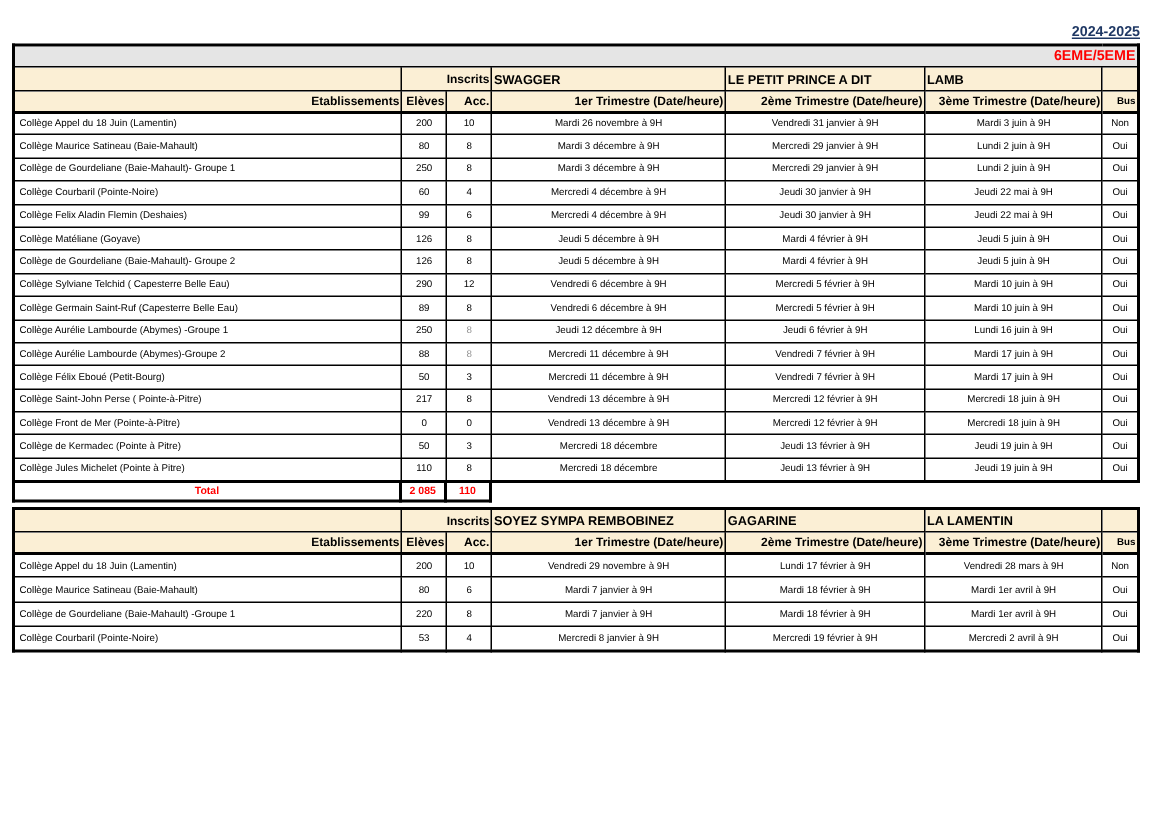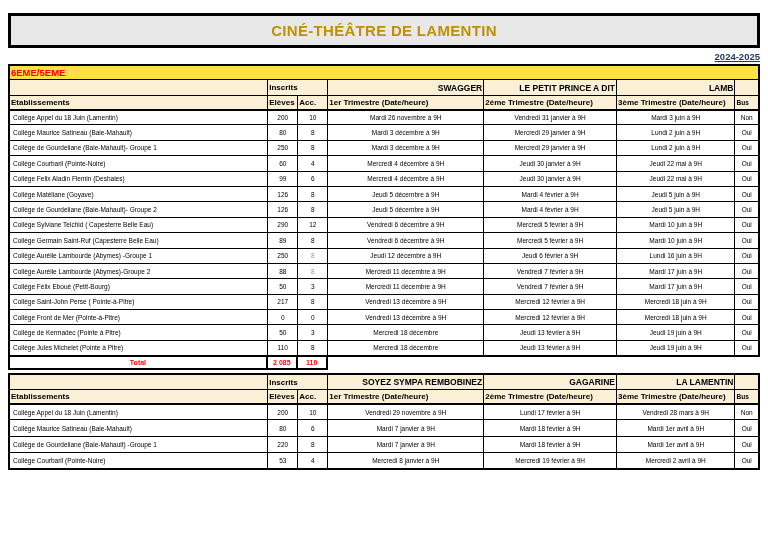--- a/index.html
+++ b/index.html
@@ -29,27 +29,27 @@
   .block{border:2px solid #000;}
   .grid td{border:1px solid #000;overflow:hidden;white-space:nowrap;vertical-align:middle;}
 
   
   .c-elv{border-left-width:2px;}
   .c-t1{border-left-width:2px;border-right-width:2px;}
   .c-t2{border-right-width:2px;margin-top:41px;}
   .c-t3{border-right-width:2px;}
 
   .section-row td{
-    height:12px;background:#fde047;text-align:left;
+    height:12px;background:#e5e5e5;text-align:right;
     color:var(--red);font-weight:bold;font-size:9.5px;
   }
   .h1 td{height:16px;background:var(--cream);}
   .h2 td{height:14px;background:var(--cream);border-bottom-width:2px;}
-  .hcell{font-weight:bold;font-size:8px;text-align:left;}
-  .film{font-weight:bold;font-size:8.5px;text-align:right;border:2px solid #000;}
+  .hcell{font-weight:bold;font-size:8px;text-align:right;}
+  .film{font-weight:bold;font-size:8.5px;text-align:left;border:2px solid #000;}
   .bus-h{font-size:6.5px;}
 
   #table-0 .data-row td{height:15.4px;}
   #table-1 .data-row td{height:16.2px;}
   .td-etab{text-align:left;padding:0 3px;font-size:6.5px;}
   .td-num{text-align:center;font-size:6.5px;}
   .td-date{text-align:center;font-size:6.5px;}
   .td-bus{text-align:center;font-size:6.5px;}
   .muted{color:var(--muted);}
 
@@ -59,23 +59,20 @@
   .total-strip td{border:2px solid #000;height:13px;text-align:center;
     color:var(--red);font-weight:bold;font-size:7px;}
 
   .gap{height:3px;}
 </style>
 </head>
 <body>
 
 <div class="page">
 
-  <div class="title-box">
-    <span class="title-text">CINÉ-THÉÂTRE DE LAMENTIN</span>
-  </div>
 
   <div class="year">2024-2025</div>
 
   <table class="grid block" id="table-0">
     <colgroup>
       <col style="width:34.5%">
         <col style="width:4%">
         <col style="width:4%">
       <col style="width:20.8%">
         <col style="width:17.7%">

